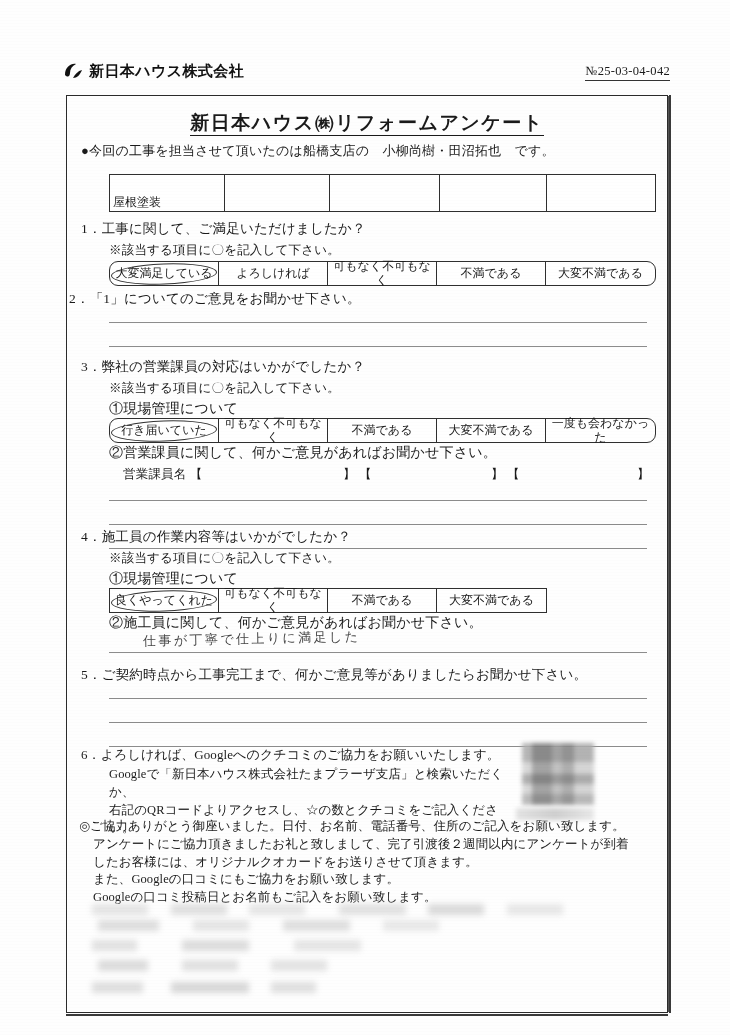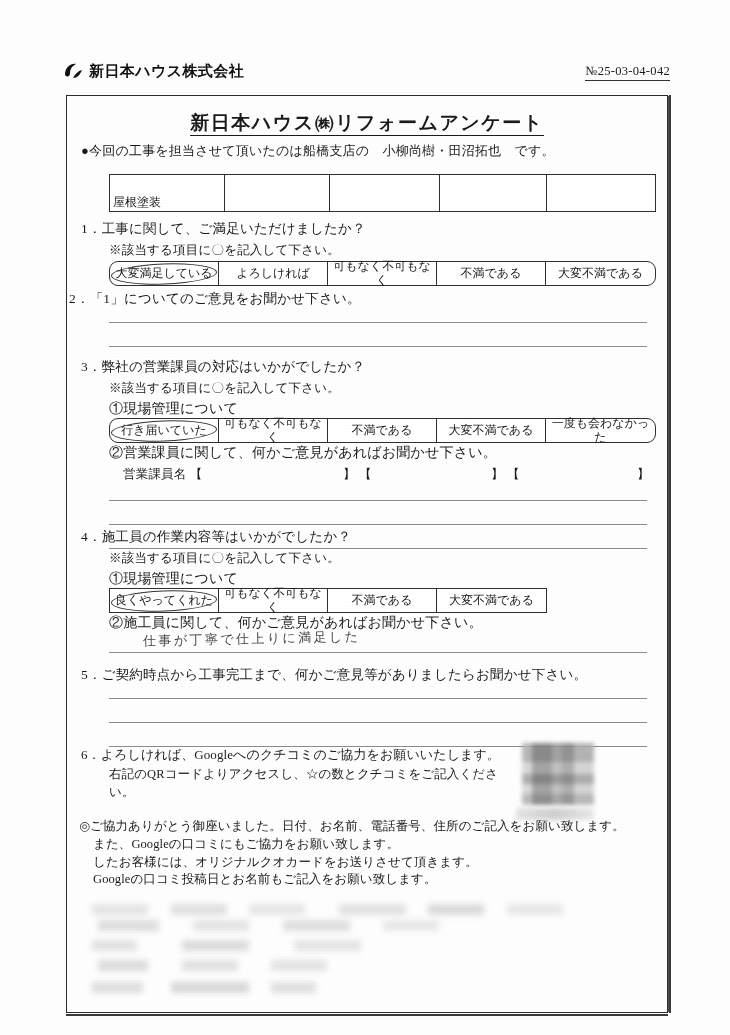--- a/index.html
+++ b/index.html
@@ -210,29 +210,31 @@
     <div class="handwrite" style="left:76px;top:534px;">仕事が丁寧で仕上りに満足した</div>
     <div class="wline" style="left:42px;top:556px;width:538px;"></div>
 
     <div class="qnum" style="left:14px;top:570px;">5．ご契約時点から工事完工まで、何かご意見等がありましたらお聞かせ下さい。</div>
     <div class="wline" style="left:42px;top:602px;width:538px;"></div>
     <div class="wline" style="left:42px;top:626px;width:538px;"></div>
     <div class="wline" style="left:42px;top:650px;width:538px;"></div>
 
     <div class="gblock" style="left:14px;top:650px;width:440px;">
       <div class="l1">6．よろしければ、Googleへのクチコミのご協力をお願いいたします。</div>
+      <div style="padding-left:28px;">Googleで「新日本ハウス株式会社たまプラーザ支店」と検索いただくか、</div>
       <div style="padding-left:28px;">右記のQRコードよりアクセスし、☆の数とクチコミをご記入ください。</div>
     </div>
     <div class="qr"></div>
 
     <div class="smudge"></div>
     <div class="thanks" style="left:12px;top:722px;width:574px;">
       <div>◎ご協力ありがとう御座いました。日付、お名前、電話番号、住所のご記入をお願い致します。</div>
+      <div style="padding-left:14px;">アンケートにご協力頂きましたお礼と致しまして、完了引渡後２週間以内にアンケートが到着</div>
+      <div style="padding-left:14px;">したお客様には、オリジナルクオカードをお送りさせて頂きます。</div>
       <div style="padding-left:14px;">また、Googleの口コミにもご協力をお願い致します。</div>
-      <div style="padding-left:14px;">したお客様には、オリジナルクオカードをお送りさせて頂きます。</div>
       <div style="padding-left:14px;">Googleの口コミ投稿日とお名前もご記入をお願い致します。</div>
     </div>
 
     <div class="redacted">
       <div class="rline" style="left:0;top:6px;width:560px;background:linear-gradient(90deg,rgba(0,0,0,0) 0 2%,#cfcfcf 2% 12%,rgba(0,0,0,0) 12% 16%,#c6c6c6 16% 26%,rgba(0,0,0,0) 26% 30%,#d2d2d2 30% 40%,rgba(0,0,0,0) 40% 46%,#c9c9c9 46% 58%,rgba(0,0,0,0) 58% 62%,#bdbdbd 62% 72%,rgba(0,0,0,0) 72% 76%,#d4d4d4 76% 86%,rgba(0,0,0,0) 86% 100%);"></div>
       <div class="rline" style="left:0;top:22px;width:560px;background:linear-gradient(90deg,rgba(0,0,0,0) 0 3%,#c2c2c2 3% 14%,rgba(0,0,0,0) 14% 20%,#cfcfcf 20% 30%,rgba(0,0,0,0) 30% 36%,#c4c4c4 36% 48%,rgba(0,0,0,0) 48% 54%,#d6d6d6 54% 64%,rgba(0,0,0,0) 64% 100%);"></div>
       <div class="rline" style="left:0;top:42px;width:560px;background:linear-gradient(90deg,rgba(0,0,0,0) 0 2%,#cacaca 2% 10%,rgba(0,0,0,0) 10% 18%,#c0c0c0 18% 30%,rgba(0,0,0,0) 30% 38%,#d0d0d0 38% 50%,rgba(0,0,0,0) 50% 100%);"></div>
       <div class="rline" style="left:0;top:62px;width:560px;background:linear-gradient(90deg,rgba(0,0,0,0) 0 3%,#bfbfbf 3% 12%,rgba(0,0,0,0) 12% 18%,#c8c8c8 18% 28%,rgba(0,0,0,0) 28% 34%,#cdcdcd 34% 44%,rgba(0,0,0,0) 44% 100%);"></div>
       <div class="rline" style="left:0;top:84px;width:560px;background:linear-gradient(90deg,rgba(0,0,0,0) 0 2%,#c4c4c4 2% 11%,rgba(0,0,0,0) 11% 16%,#b8b8b8 16% 30%,rgba(0,0,0,0) 30% 34%,#c6c6c6 34% 42%,rgba(0,0,0,0) 42% 100%);"></div>
     </div>

